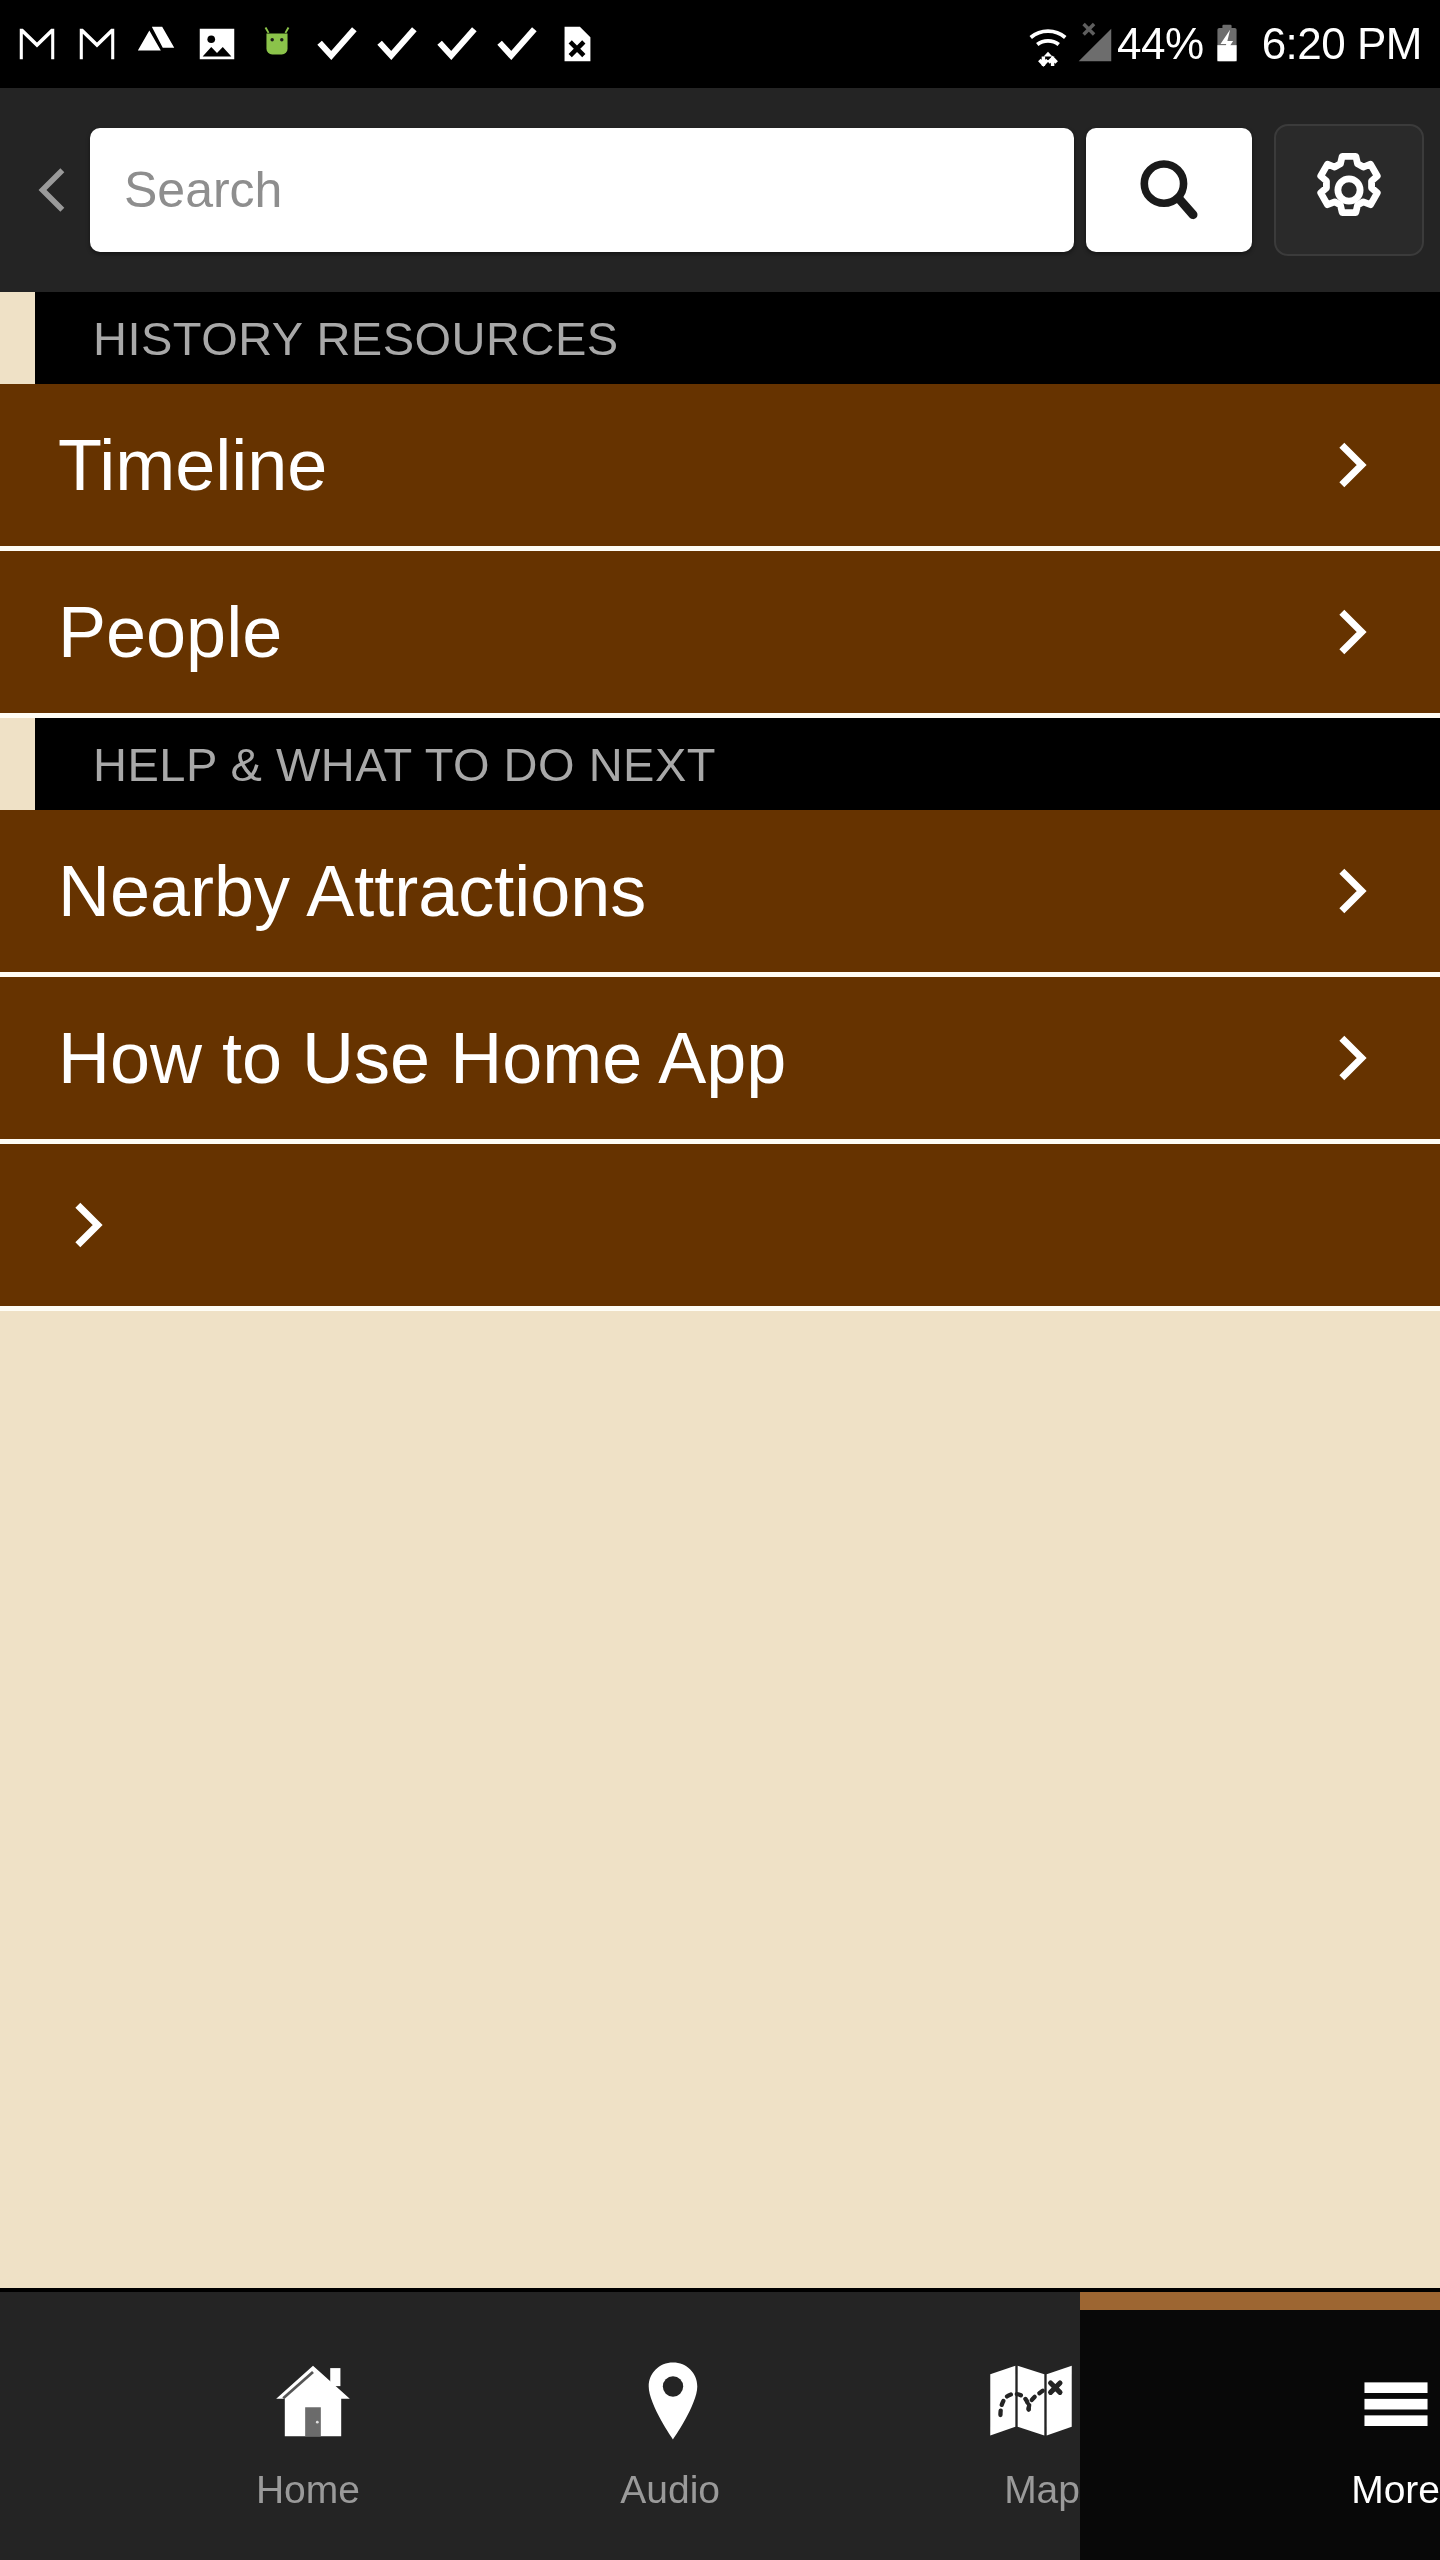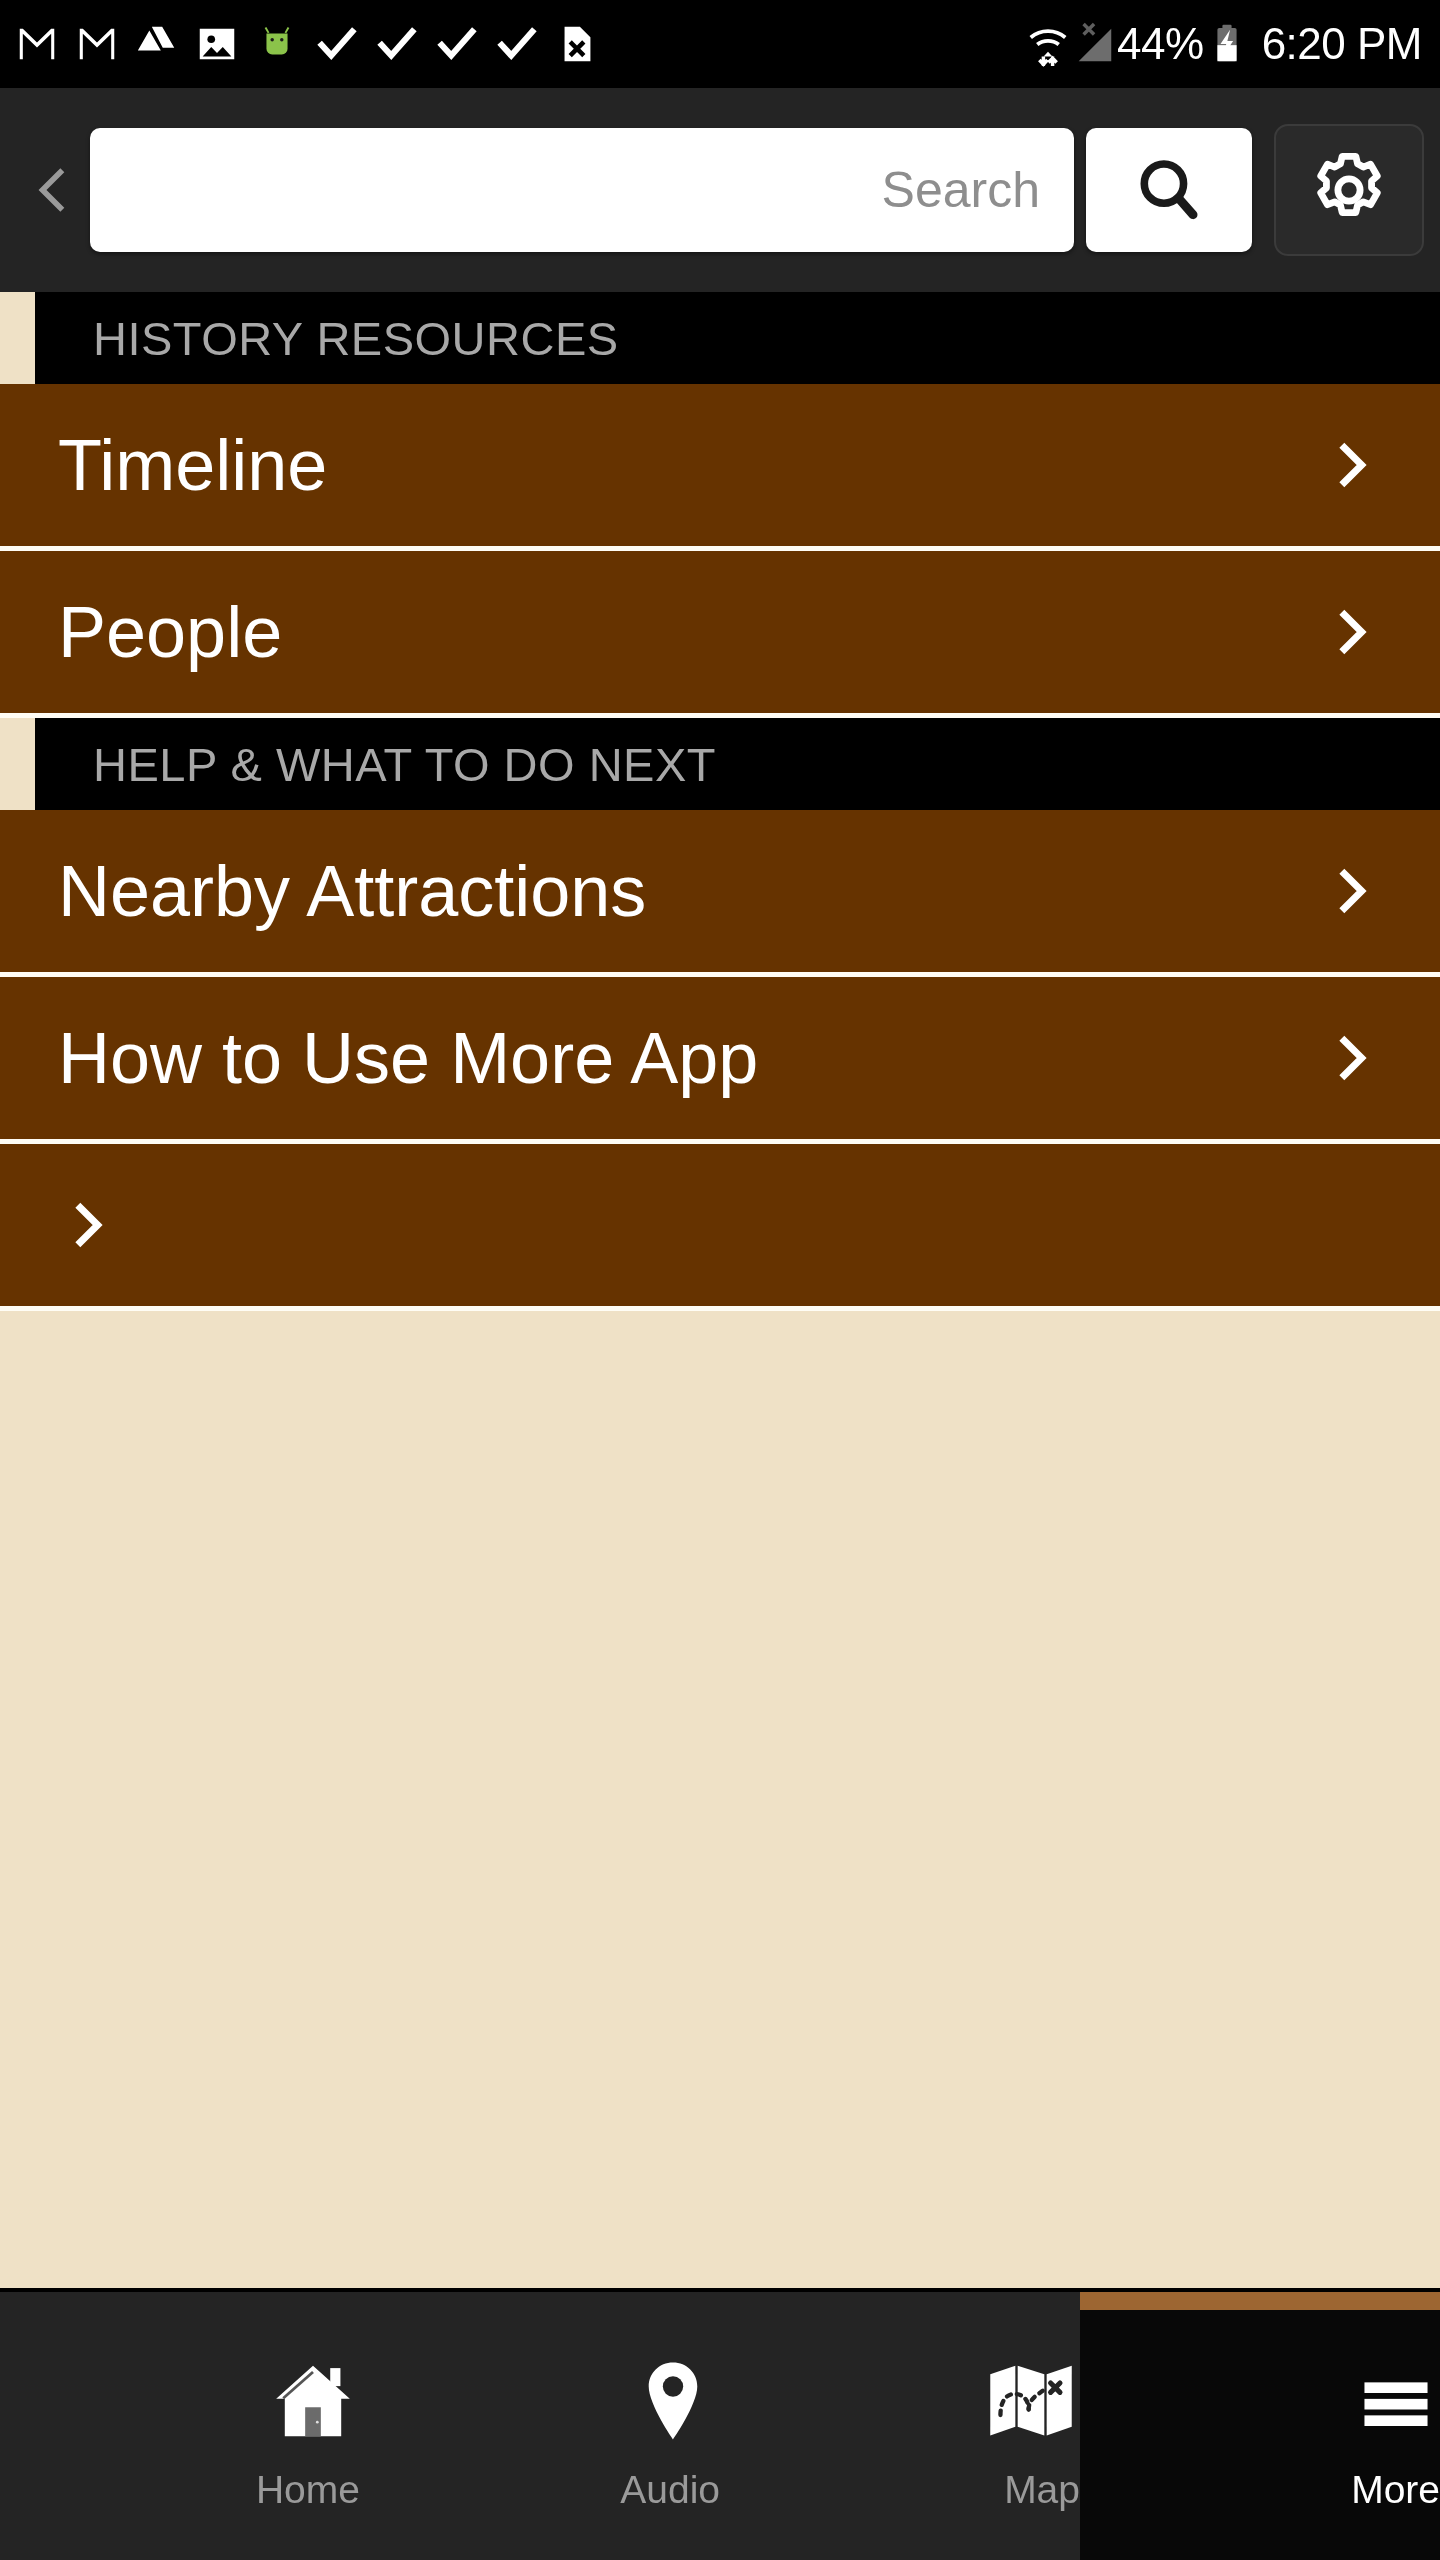--- a/index.html
+++ b/index.html
@@ -38,21 +38,20 @@
     align-items:center; justify-content:center; flex:0 0 auto;
   }
   .search-wrap { flex:1 1 auto; display:flex; align-items:center; height:124px; }
   .search-input {
     flex:1 1 auto; height:124px; background:#fff;
     border:none; border-radius:10px;
     font-size:50px; color:#8a8a8a;
     padding:0 34px; outline:none;
     font-family:"Liberation Sans", sans-serif;
     box-shadow:0 2px 4px rgba(0,0,0,.45);
-    text-align:right;
   }
   .search-input::placeholder { color:#8e8e8e; }
   .search-btn {
     flex:0 0 auto; width:166px; height:124px; margin-left:12px;
     background:#fff; border-radius:10px;
     display:flex; align-items:center; justify-content:center;
     box-shadow:0 2px 4px rgba(0,0,0,.45); cursor:pointer;
   }
   .gear-btn {
     flex:0 0 auto; width:150px; height:132px; margin-left:22px;
@@ -218,21 +217,21 @@
     </div>
     <div class="list-row">
       <span class="label">Nearby Attractions</span>
       <span class="chev">
         <svg width="56" height="76" viewBox="0 0 24 24">
           <path fill="none" stroke="#fff" stroke-width="3" stroke-linejoin="miter" d="M8.5 3.5L17 12l-8.5 8.5"></path>
         </svg>
       </span>
     </div>
     <div class="list-row">
-      <span class="label">How to Use More App</span>
+      <span class="label">How to Use Home App</span>
       <span class="chev">
         <svg width="56" height="76" viewBox="0 0 24 24">
           <path fill="none" stroke="#fff" stroke-width="3" stroke-linejoin="miter" d="M8.5 3.5L17 12l-8.5 8.5"></path>
         </svg>
       </span>
     </div>
     <div class="list-row">
       <span class="chev">
         <svg width="56" height="76" viewBox="0 0 24 24">
           <path fill="none" stroke="#fff" stroke-width="3" stroke-linejoin="miter" d="M8.5 3.5L17 12l-8.5 8.5"></path>

